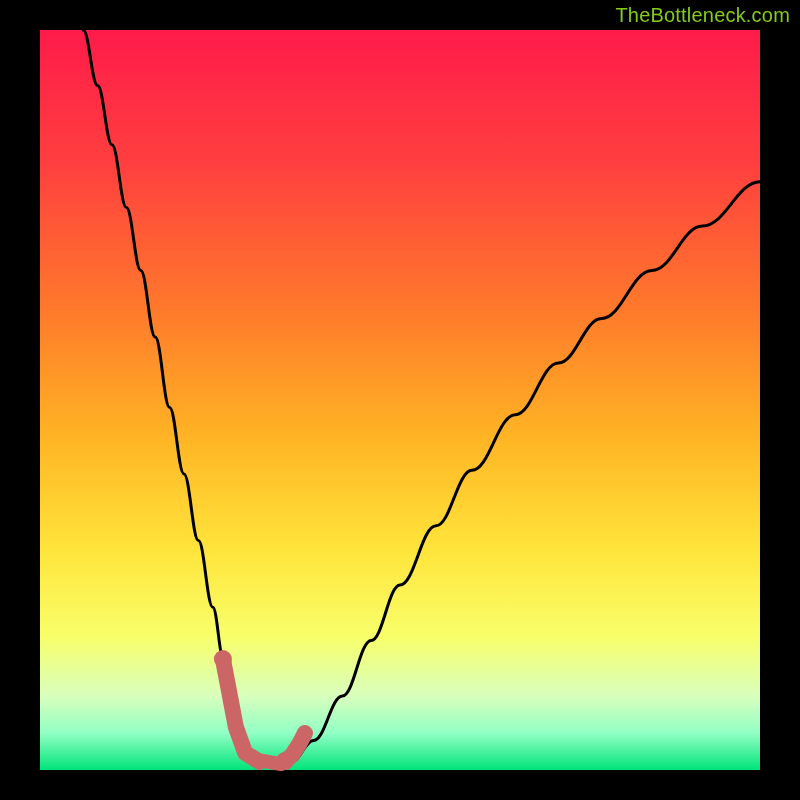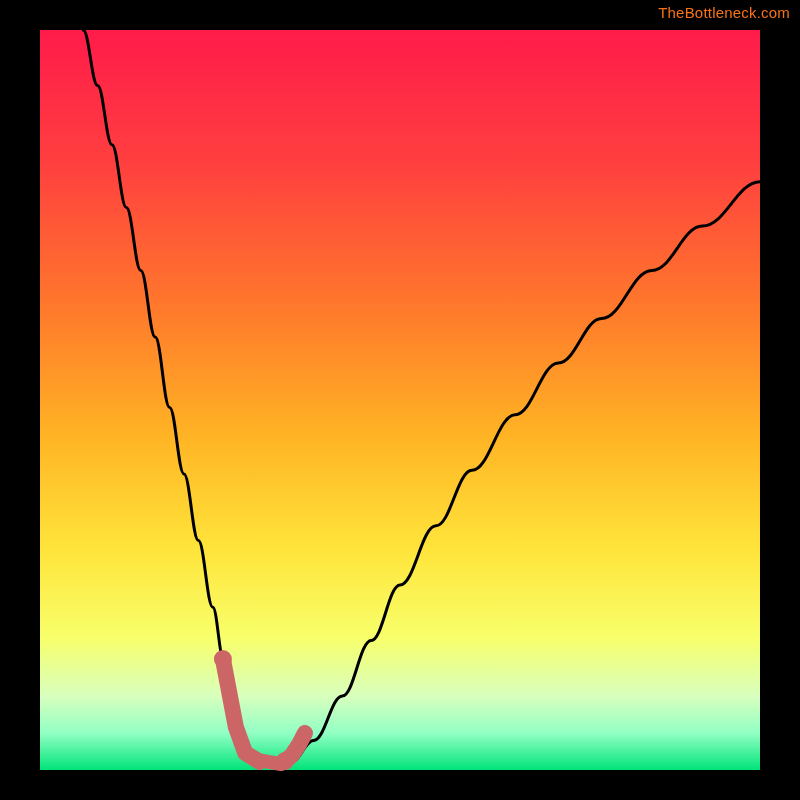--- a/index.html
+++ b/index.html
@@ -15,22 +15,22 @@
     position: absolute;
     left: 0;
     top: 0;
     width: 800px;
     height: 800px;
   }
   .watermark {
     position: absolute;
     top: 4px;
     right: 10px;
-    color: #f97316;
-    font-size: 15px;
+    color: #84cc16;
+    font-size: 20px;
     font-weight: 400;
     user-select: none;
     letter-spacing: 0.2px;
   }
 </style>
 </head>
 <body>
 
 <div class="canvas-wrap">
   <svg id="chart-svg" width="800" height="800" viewBox="0 0 800 800">

